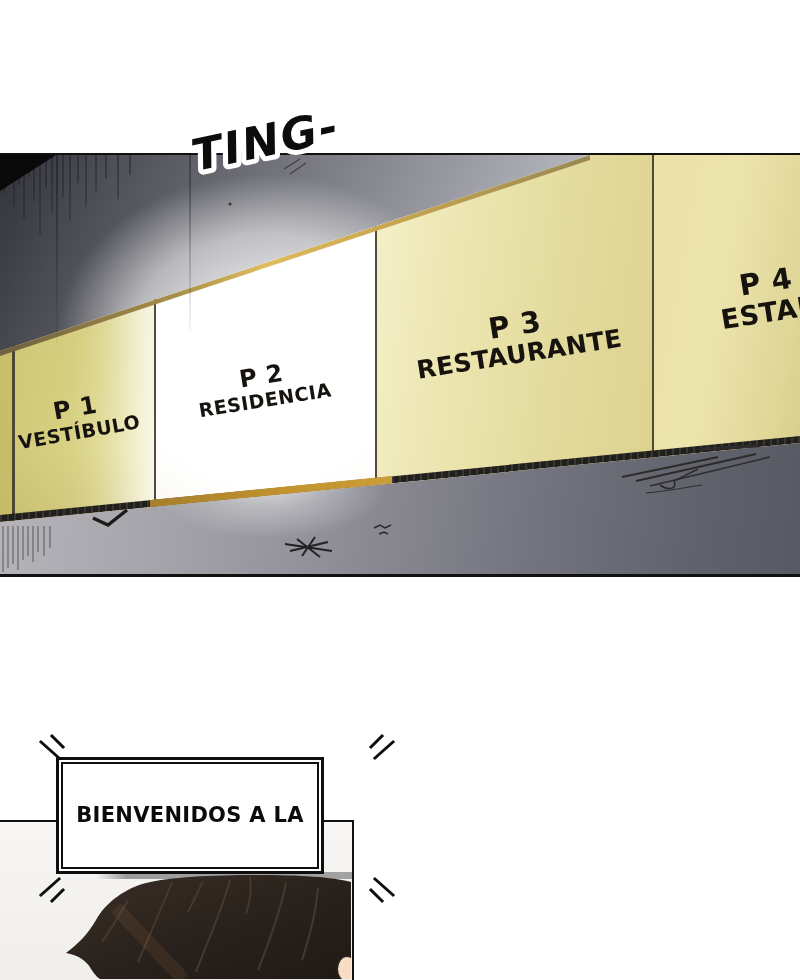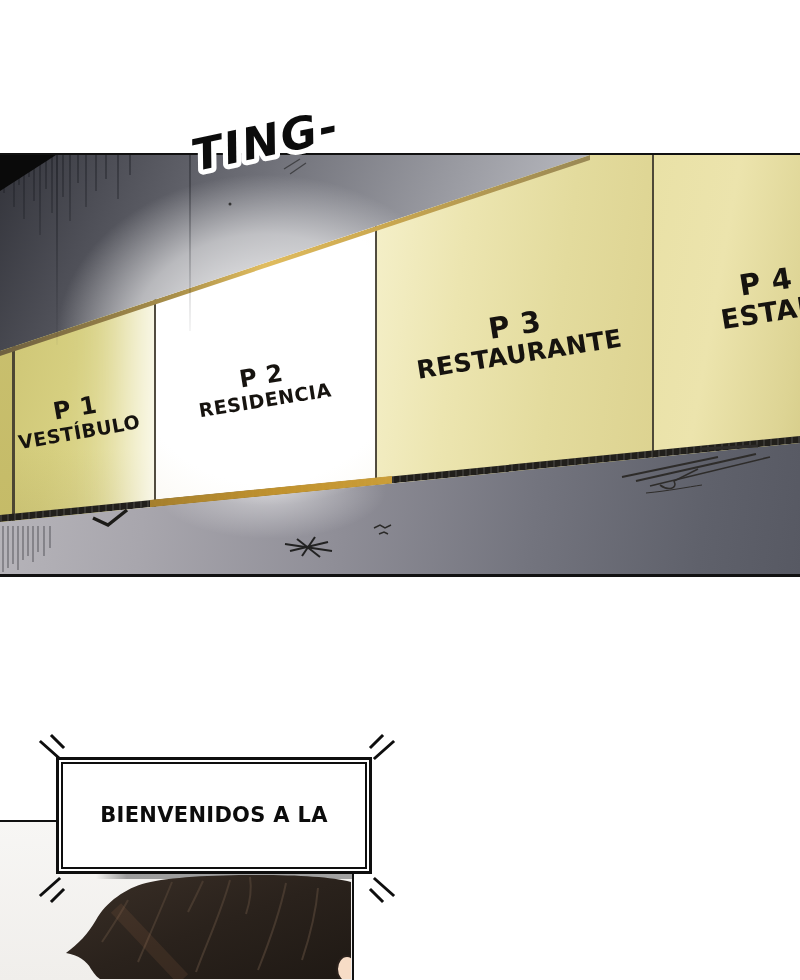--- a/index.html
+++ b/index.html
@@ -70,21 +70,21 @@
 
   
   .frame-bottom{position:absolute;left:0;top:820px;width:354px;height:160px;box-sizing:border-box;
     border-top:2.5px solid #101010;border-right:2.5px solid #101010;z-index:1;
     background:linear-gradient(180deg,#f7f6f4,#f0eeeb);}
   .box-shadow-band{position:absolute;left:96px;top:50px;height:7px;right:0;
     background:linear-gradient(90deg,rgba(156,156,156,0),#9c9c9c 12%,#a2a2a2 100%);}
   .hair-svg{position:absolute;left:0;top:0;}
 
   
-  .announce{position:absolute;left:56px;top:757px;width:316px;height:117px;box-sizing:border-box;
+  .announce{position:absolute;left:56px;top:757px;width:268px;height:117px;box-sizing:border-box;
     background:#ffffff;border:3px solid #0e0e0e;z-index:3;}
   .announce-inner{position:absolute;inset:2px;border:2.5px solid #0e0e0e;
     display:flex;flex-direction:column;align-items:center;justify-content:center;}
   .announce-text{font-weight:bold;font-size:21px;line-height:1.35;color:#0c0c0c;
     text-align:center;letter-spacing:.3px;}
   .announce-text span{display:block;}
   .ticks{position:absolute;left:-26px;top:-26px;width:368px;height:169px;overflow:visible;}
   .ticks path{stroke:#0e0e0e;stroke-width:3;fill:none;stroke-linecap:square;}
 </style>
 </head>

